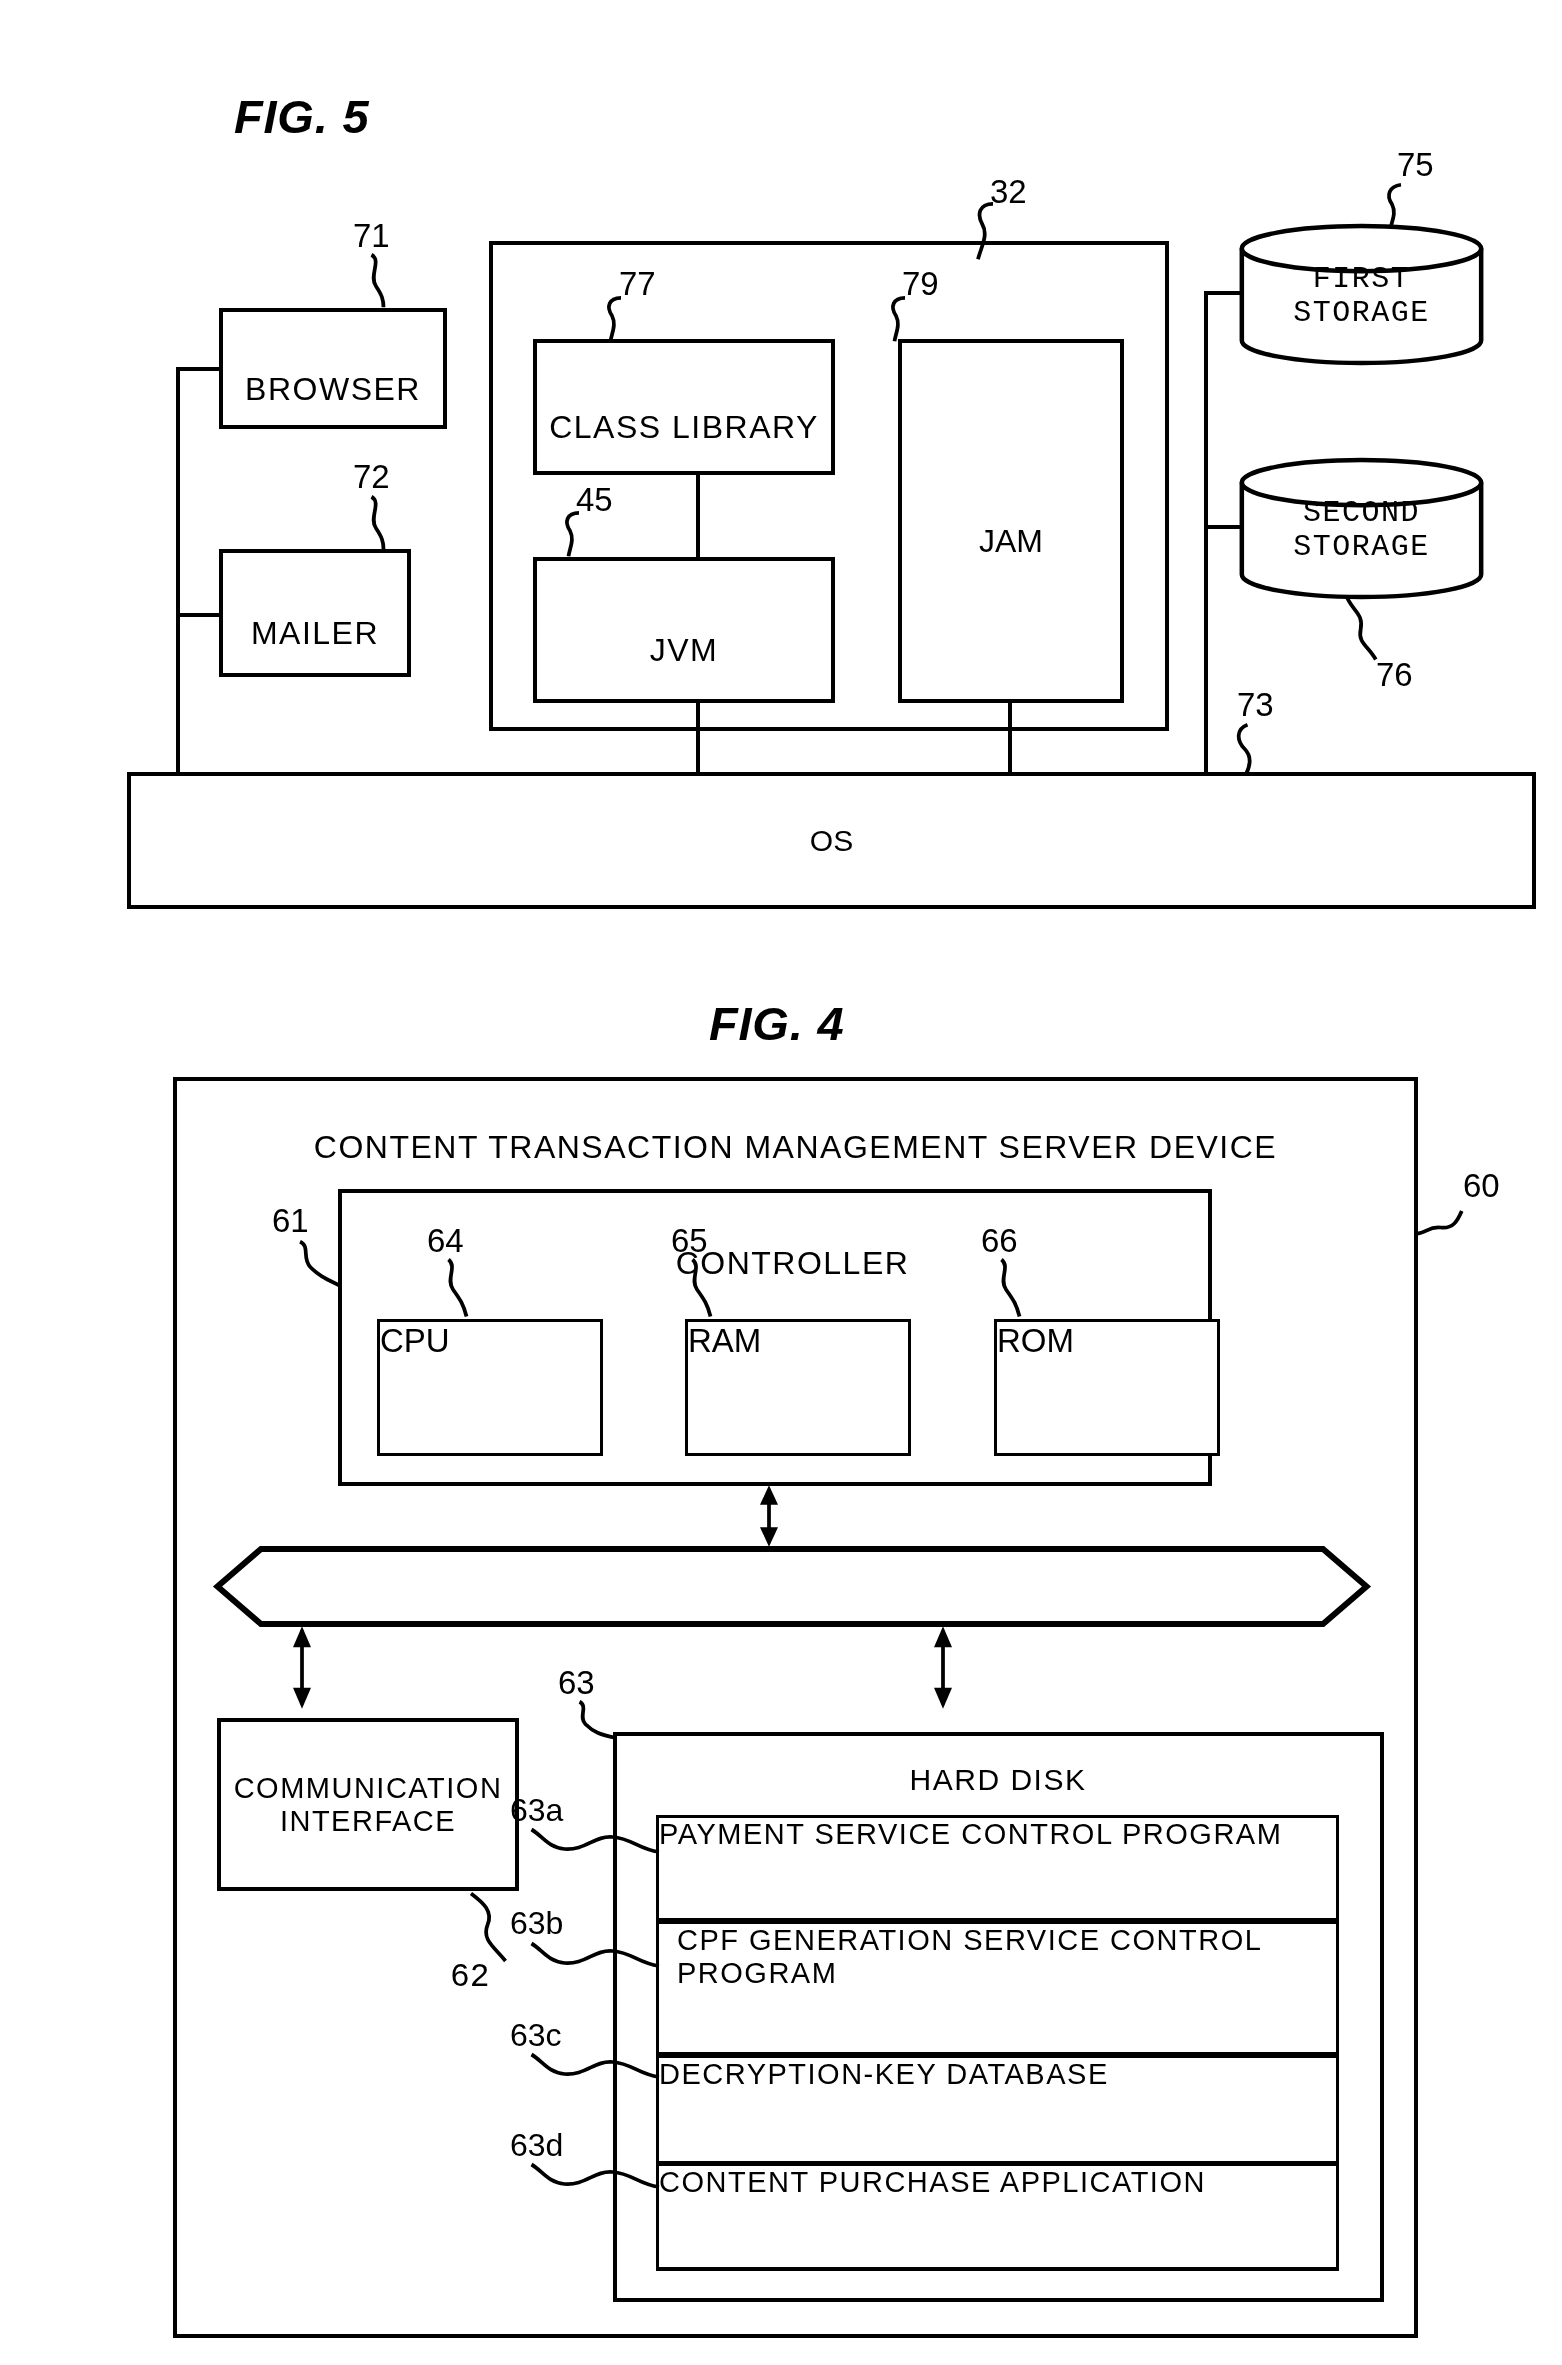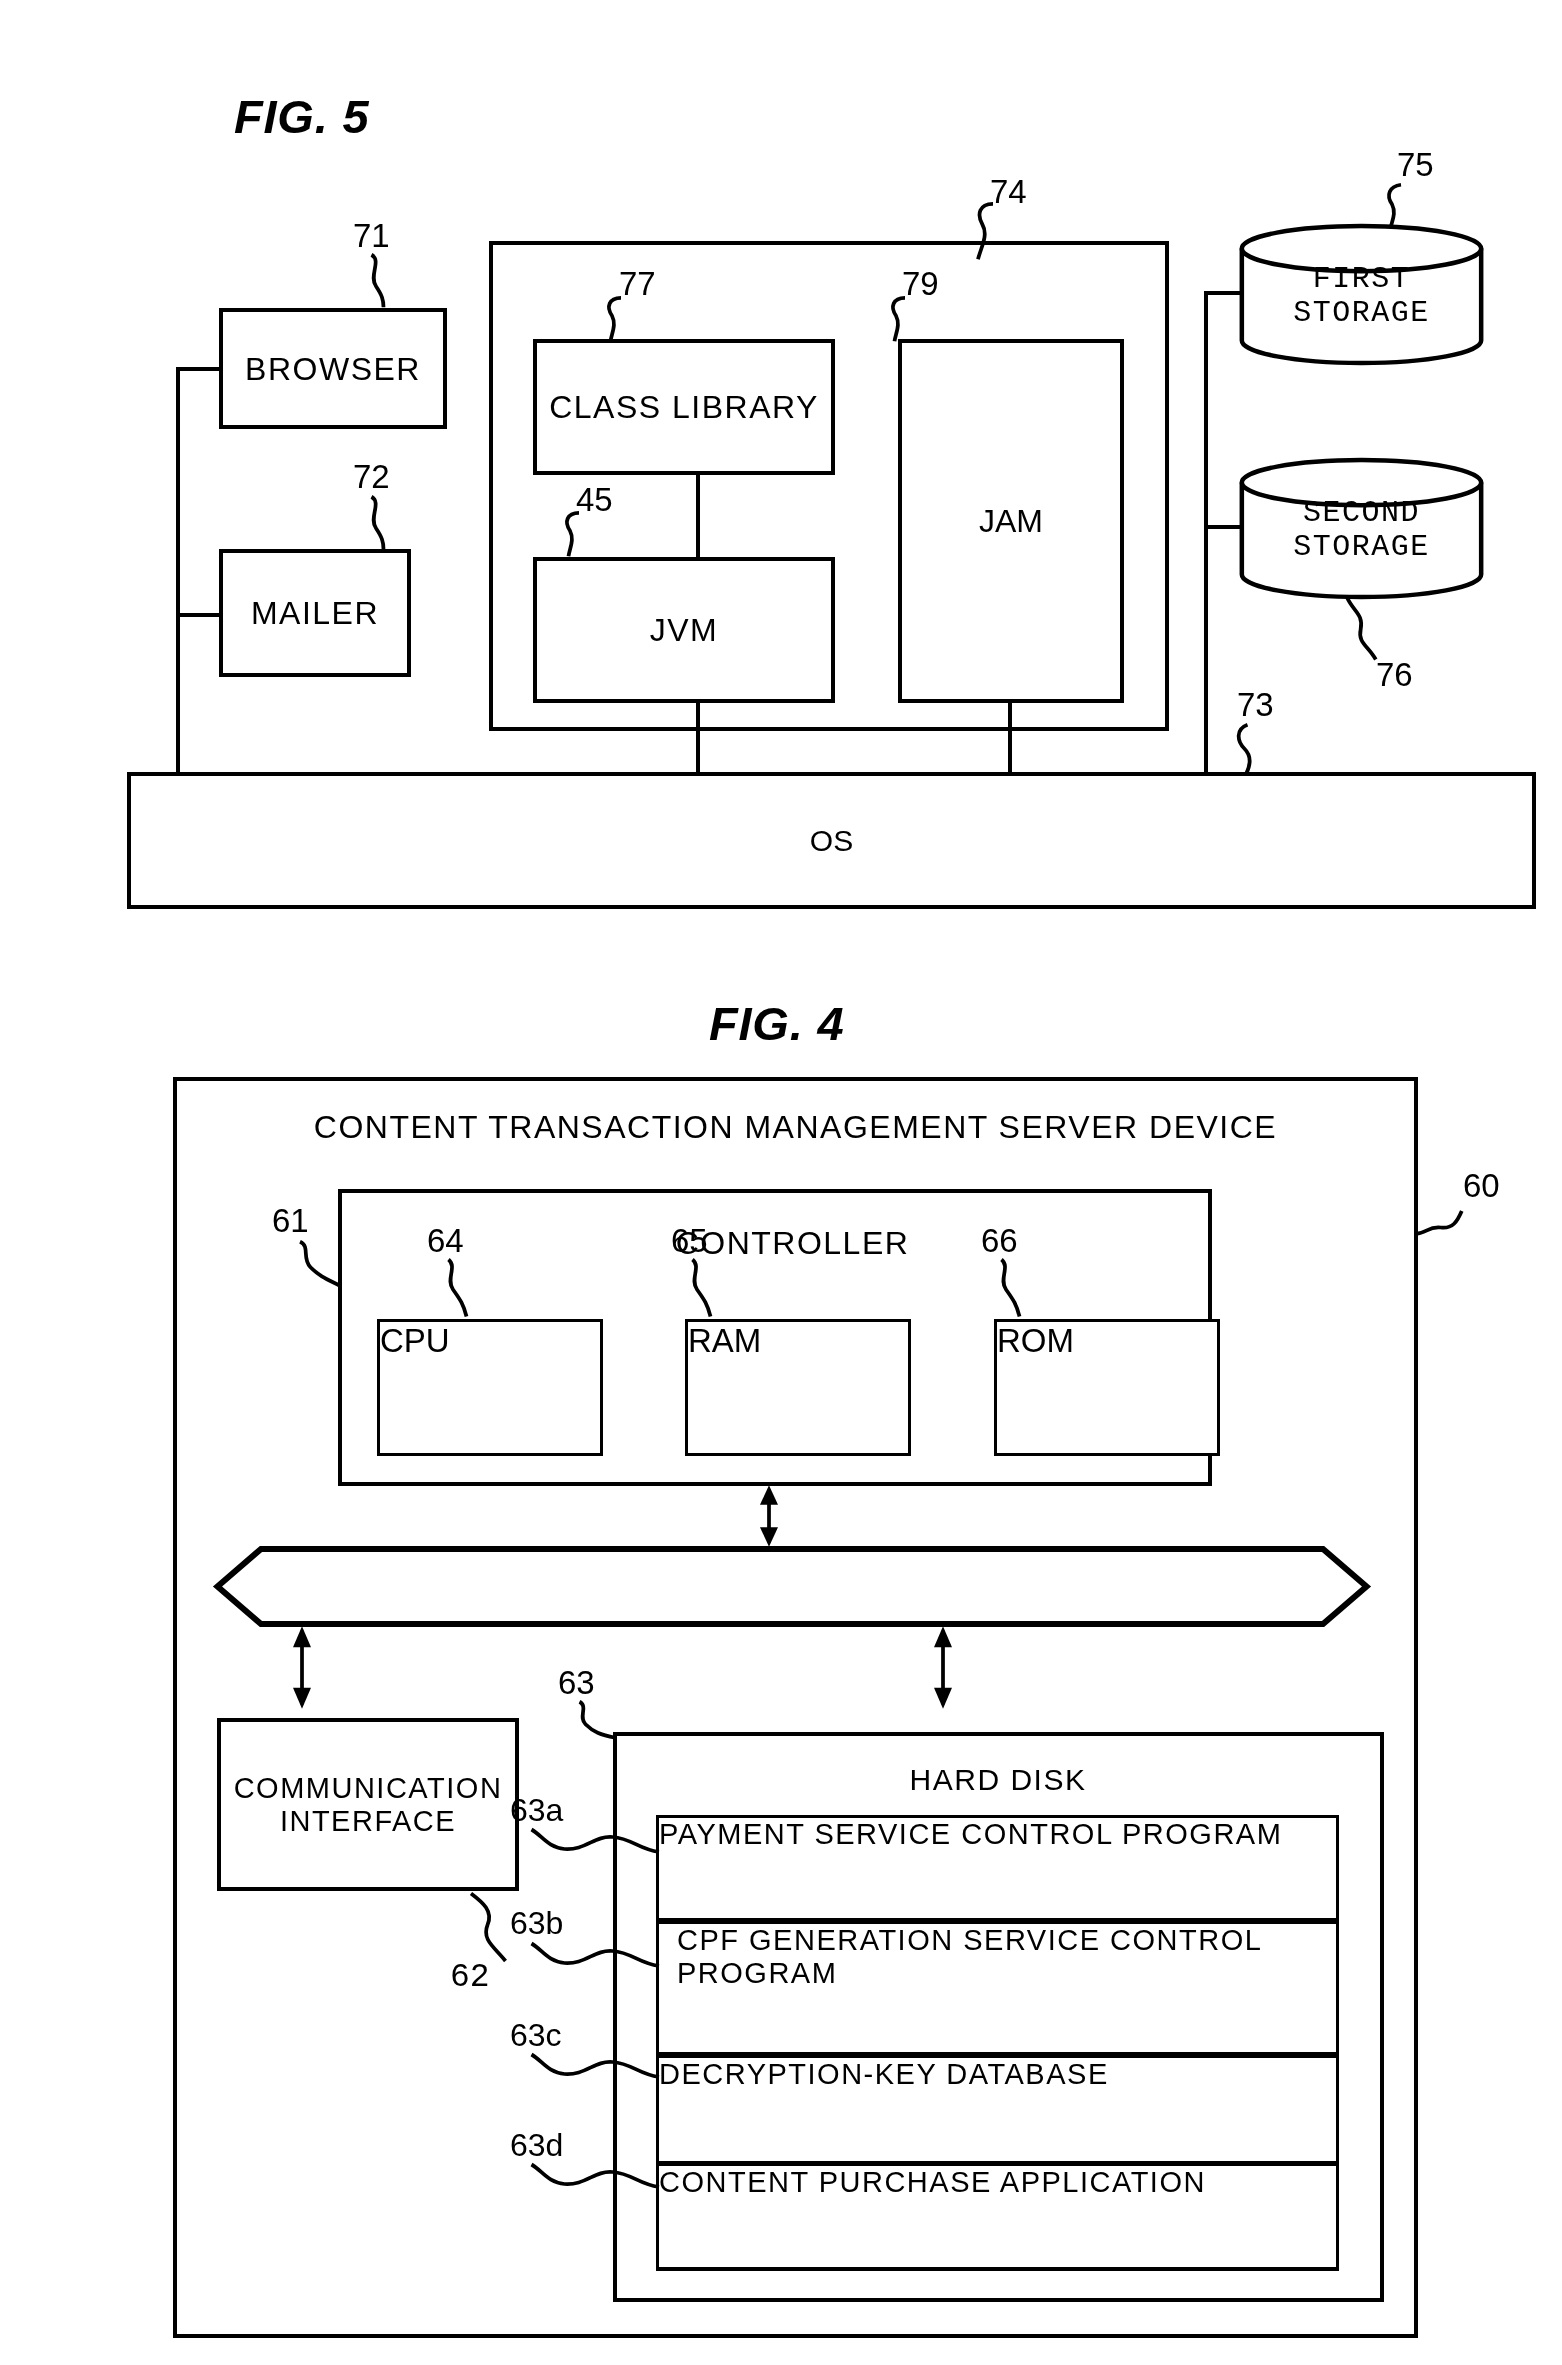--- a/index.html
+++ b/index.html
@@ -24,21 +24,21 @@
   
   .lead{position:absolute;overflow:visible;}
 
   
   .cyl{position:absolute;font-family:Liberation Mono, monospace;}
   .cyl svg{display:block;}
   .cyl .cyltext{position:absolute;left:0;right:0;top:52%;transform:translateY(-50%);
                 text-align:center;line-height:1.12;}
   .t38{font-size:29px;}
   .t40{font-size:30px;}
-  .t42{font-size:32px;}
+  .t42{font-size:32px;margin-top:20px;}
   .t44{font-size:33px;}
   .t46{font-size:30px;}
   .mono-wide{letter-spacing:1.5px;}
   .plain{letter-spacing:0px;}
 
   .centerlabel{position:absolute;text-align:center;white-space:nowrap;}
 
   
   .arrow{position:absolute;}
 </style>
@@ -62,21 +62,21 @@
 </svg>
 
 <div class="box" style="left:219px;top:549px;width:192px;height:128px;">
   <div class="lbl t42 mono-wide">MAILER</div>
 </div>
 
 <div class="vline" style="left:176px;top:368px;height:407px;"></div>
 <div class="hline" style="left:176px;top:367px;width:45px;"></div>
 <div class="hline" style="left:176px;top:613px;width:45px;"></div>
 
-<div class="reftag" style="left:990px;top:175px;">74</div>
+<div class="reftag" style="left:990px;top:175px;">32</div>
 <svg class="lead" style="left:960px;top:202px;width:45px;height:59px;" viewBox="0 0 60 78" width="45" height="59">
   <path d="M44,2 C26,2 22,16 30,30 C38,44 28,60 24,76" stroke="#000" stroke-width="5" fill="none"></path>
 </svg>
 
 <div class="frame" style="left:489px;top:241px;width:680px;height:490px;"></div>
 
 <div class="reftag" style="left:619px;top:267px;">77</div>
 <svg class="lead" style="left:591px;top:296px;width:42px;height:47px;" viewBox="0 0 56 62" width="42" height="47">
   <path d="M40,2 C24,2 20,14 28,26 C34,38 28,48 26,60" stroke="#000" stroke-width="5" fill="none"></path>
 </svg>

